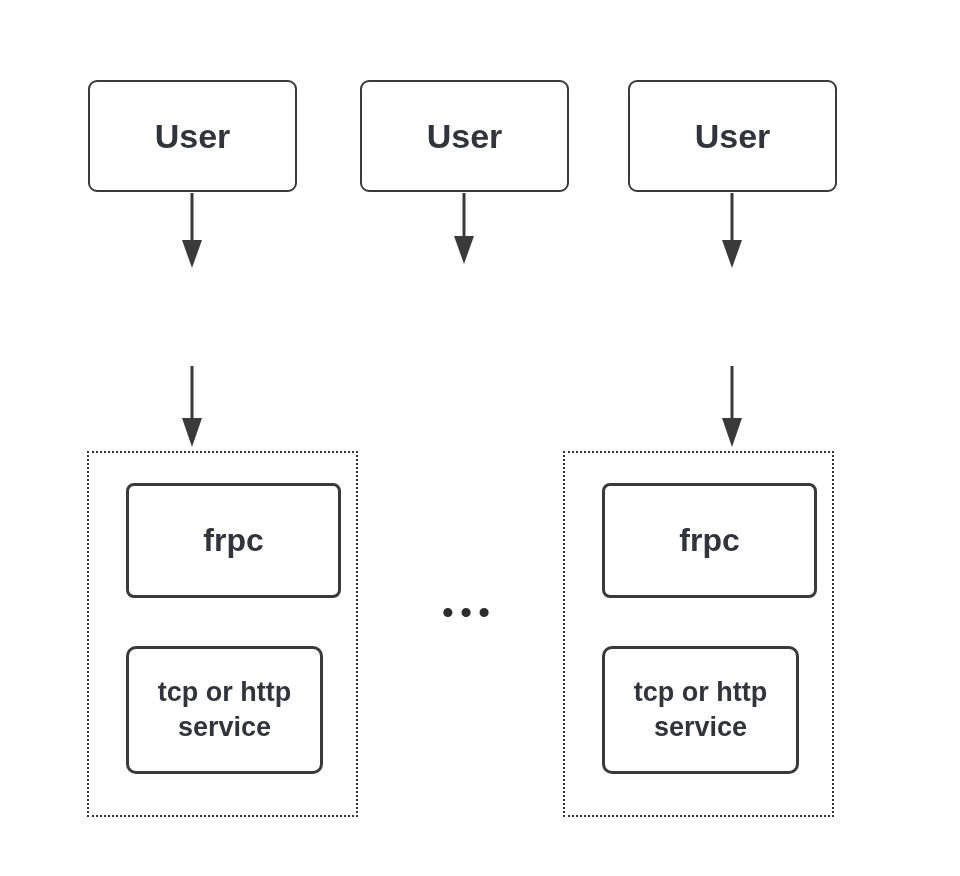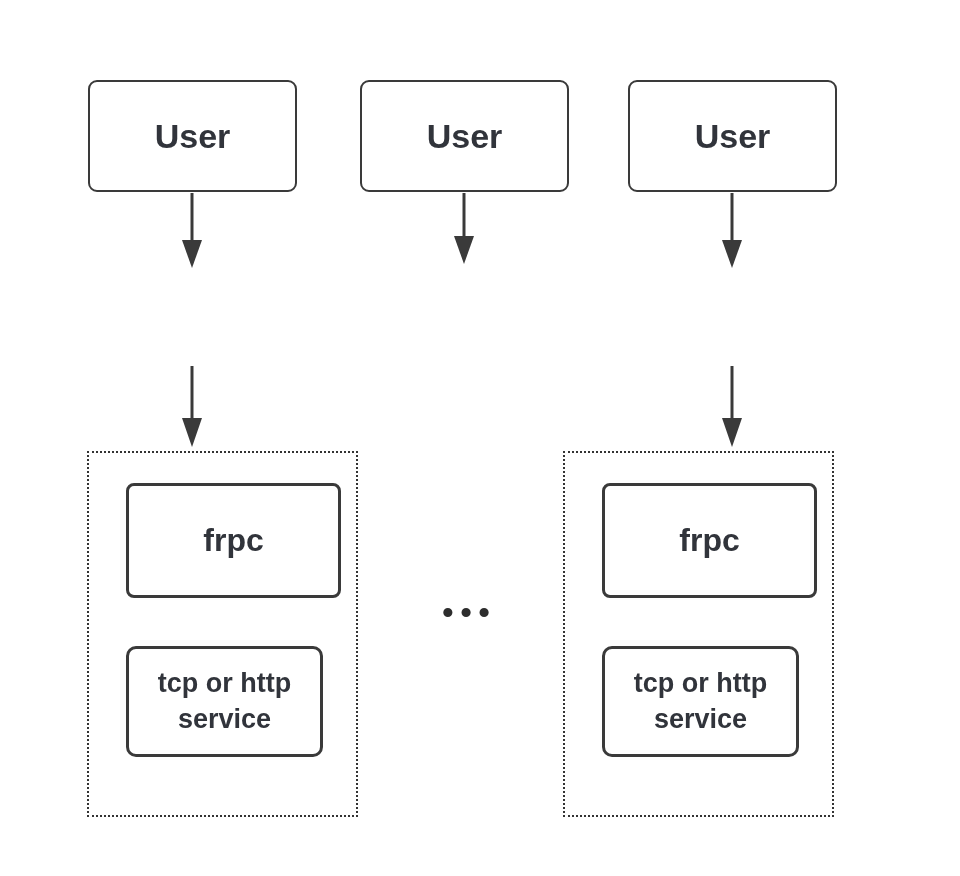--- a/index.html
+++ b/index.html
@@ -66,21 +66,21 @@
     width: 215px;
     height: 115px;
     border-width: 3px;
     border-radius: 8px;
     font-size: 32px;
   }
   .service-box {
     left: 37px;
     top: 193px;
     width: 197px;
-    height: 111px;
+    height: 128px;
     border-width: 3px;
     border-radius: 10px;
     font-size: 27px;
     line-height: 1.3;
     padding: 4px 14px;
   }
   .ellipsis {
     position: absolute;
     left: 420px;
     top: 590px;

